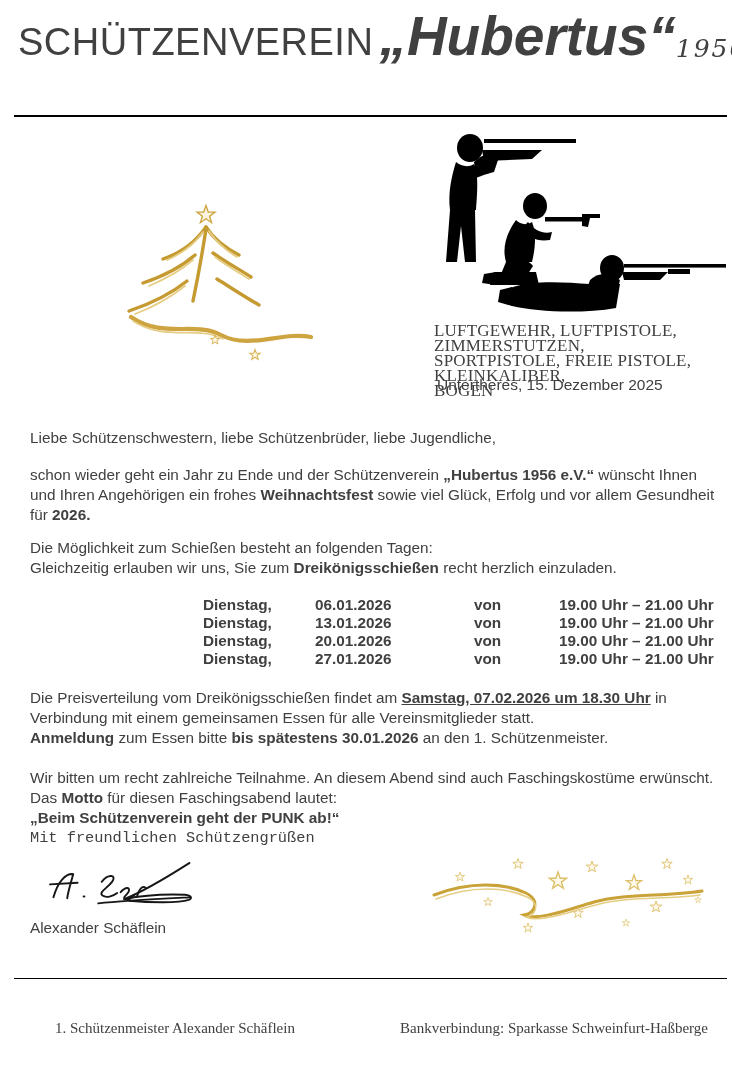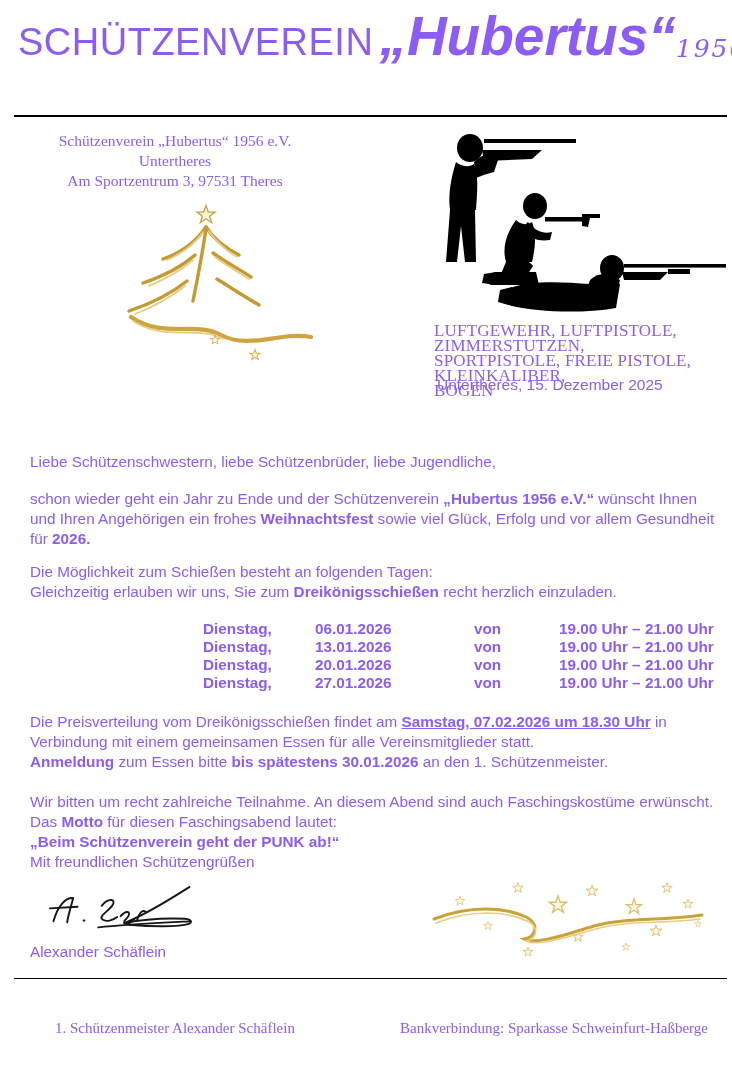--- a/index.html
+++ b/index.html
@@ -1,16 +1,16 @@
 <!DOCTYPE html>
 <html lang="de"><head>
 <meta charset="utf-8">
 <style>
   html,body{margin:0;padding:0;background:#ffffff;}
-  .page{position:relative;width:732px;height:1073px;background:#fff;color:#8b5cf6;
+  .page{position:relative;width:732px;height:1073px;background:#fff;color:#404040;
         font-family:"Liberation Sans",sans-serif;overflow:hidden;}
 
   
   .header{position:absolute;top:4px;left:18px;right:8px;}
   .title-line{display:flex;align-items:baseline;justify-content:space-between;}
   .t-main{font-size:38px;letter-spacing:.5px;white-space:nowrap;}
   .t-script{font-family:Liberation Sans, sans-serif;font-style:italic;font-weight:600;
             font-size:55px;white-space:nowrap;margin-left:6px;}
   .t-suffix{font-family:"DejaVu Serif",serif;font-style:italic;font-size:25px;
             letter-spacing:2px;white-space:nowrap;position:relative;top:2px;}
@@ -21,30 +21,30 @@
   
   .sender{position:absolute;top:131px;left:28px;width:294px;text-align:center;
           font-family:"Liberation Serif",serif;font-size:15.5px;line-height:20px;}
   .shooters{position:absolute;top:122px;left:432px;}
   .disciplines{position:absolute;top:323px;left:434px;font-family:"Liberation Serif",serif;
                font-size:17px;line-height:15px;letter-spacing:.2px;}
   .dateline{position:absolute;top:376px;left:437px;font-size:15.5px;}
   .tree{position:absolute;top:203px;left:103px;}
 
   
-  .body{position:absolute;top:452px;left:30px;width:694px;font-size:15.3px;line-height:20px;}
+  .body{position:absolute;top:428px;left:30px;width:694px;font-size:15.3px;line-height:20px;}
   .body p{margin:0;}
   .greeting{margin-bottom:17px !important;}
   .wish{margin-bottom:13px !important;}
   .invite-wrap{margin-bottom:18px;}
   .schedule{margin-bottom:20px;padding-left:173px;font-weight:bold;}
   .sch-row{display:grid;grid-template-columns:76px 123px 49px auto;line-height:18px;gap:36px;}
   .prize-wrap{margin-bottom:20px;}
   .teilnahme-wrap{}
-  .closing{margin-bottom:8px !important;}
+  .closing{margin-bottom:8px !important;font-family:Liberation Mono, monospace;}
   .b{font-weight:bold;}
   .u{text-decoration:underline;}
   .signature{display:block;margin-left:2px;}
   .signer{line-height:19px;}
   .swoosh{position:absolute;left:400px;top:427px;}
 
   
   .footer{position:absolute;top:983px;left:0;right:0;display:flex;
           font-family:"Liberation Serif",serif;font-size:15px;line-height:18px;}
   .footer div{white-space:pre-wrap;}
@@ -58,24 +58,20 @@
 
   <div class="header">
     <div class="title-line">
       <span class="t-main">SCHÜTZENVEREIN</span>
       <span class="t-script">„Hubertus“</span>
       <span class="t-suffix">1956 e.V.</span>
     </div>
   </div>
   <div class="rule-top"></div>
 
-  <div class="sender">
-    <div>Schützenverein „Hubertus“ 1956 e.V. Untertheres</div>
-    <div>Am Sportzentrum 3, 97531 Theres</div>
-  </div>
 
   <svg class="tree" width="225" height="165" viewBox="0 0 225 165">
     <defs>
       <path id="star-a" d="M0,-10 L2.4,-3.1 L9.5,-3.1 L3.8,1.2 L5.9,8.1 L0,4 L-5.9,8.1 L-3.8,1.2 L-9.5,-3.1 L-2.4,-3.1 Z"></path>
     </defs>
     <use href="#star-a" transform="translate(103,12) scale(0.95)" fill="#fbf3dd" stroke="#cda43f" stroke-width="1.4"></use>
     <g fill="none" stroke="#c49a31" stroke-width="3.4" stroke-linecap="round">
       <path d="M103,24 C92,40 78,50 60,56"></path>
       <path d="M103,24 C112,38 124,46 136,52"></path>
       <path d="M92,52 C76,66 58,74 40,80"></path>

